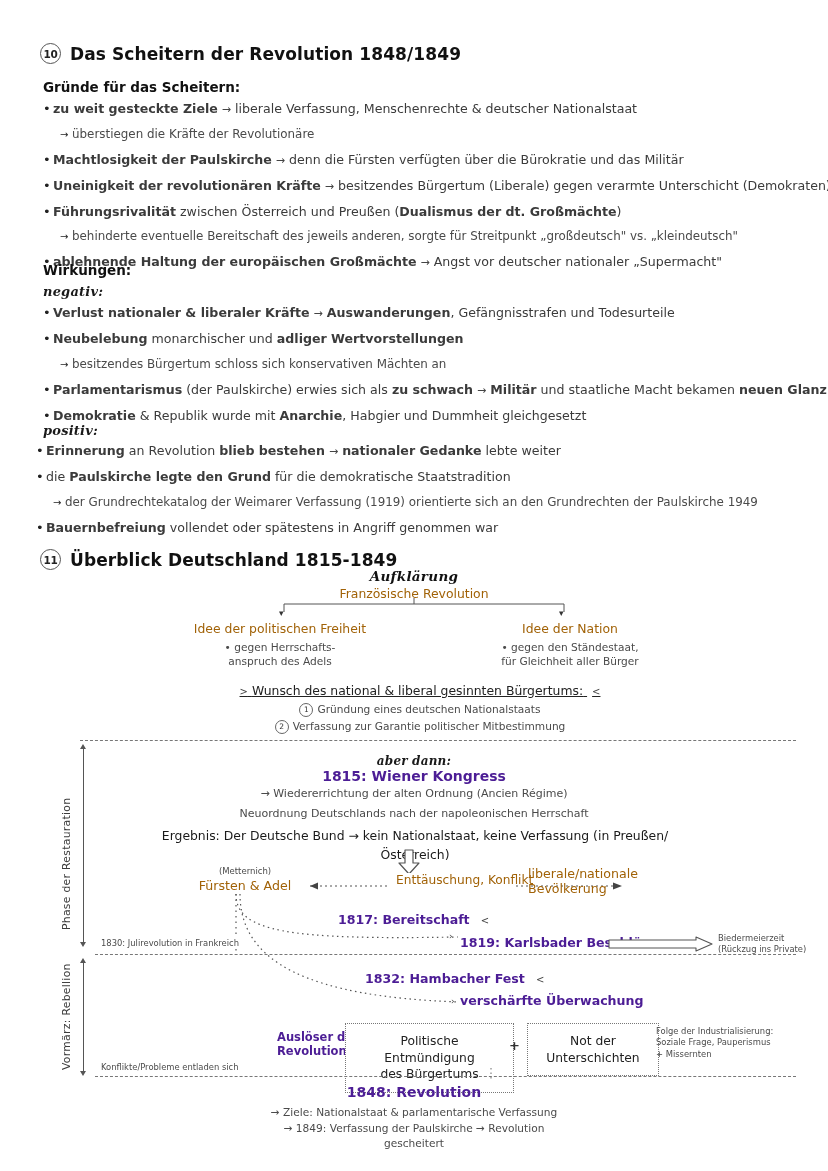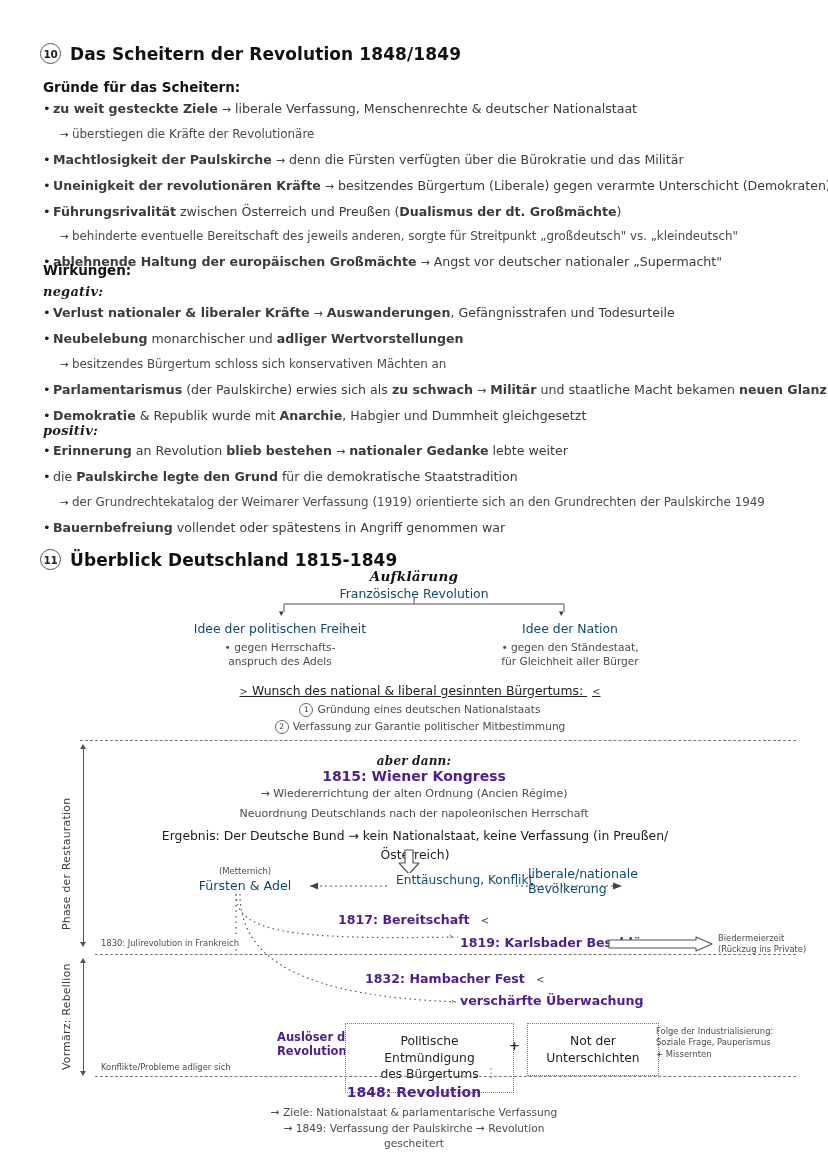--- a/index.html
+++ b/index.html
@@ -83,21 +83,21 @@
     top: 1px;
   }
   .arrow-i { font-size: 11px; color: #444; }
   .dg-center { text-align: center; }
   .dg-title-script {
     font-family: "DejaVu Serif", "Liberation Serif", serif;
     font-style: italic; font-weight: 700;
     font-size: 13.5px; color: #111;
     letter-spacing: .3px;
   }
-  .dg-t { font-size: 12.4px; color: #0c4a6e; }
+  .dg-t { font-size: 12.4px; color: #a16207; }
   .dg-t-b { font-size: 13px; color: #4c1d95; font-weight: 700; }
   .dg-small { font-size: 10.6px; color: #4a4a4a; line-height: 1.35; }
   .dg-tiny { font-size: 8.4px; color: #4a4a4a; line-height: 1.35; }
 
   .arrowhead-dn {
     font-size: 9px; color: #333; line-height: 1;
   }
 
   .dashed-h {
     border-top: 1.4px dashed #777;
@@ -182,21 +182,21 @@
   <div class="abs" style="left:43px; top:305px; width:760px;">
     <div class="bline"><b>Verlust nationaler &amp; liberaler Kräfte</b> <span class="arrow-i">→</span> <b>Auswanderungen</b><span class="n">, Gefängnisstrafen und Todesurteile</span></div>
     <div class="bline"><b>Neubelebung</b> <span class="n">monarchischer und</span> <b>adliger Wertvorstellungen</b></div>
     <div class="bline sub">besitzendes Bürgertum schloss sich konservativen Mächten an</div>
     <div class="bline"><b>Parlamentarismus</b> <span class="n">(der Paulskirche) erwies sich als</span> <b>zu schwach</b> <span class="arrow-i">→</span> <b>Militär</b> <span class="n">und staatliche Macht bekamen</span> <b>neuen Glanz</b></div>
     <div class="bline"><b>Demokratie</b> <span class="n">&amp; Republik wurde mit</span> <b>Anarchie</b><span class="n">, Habgier und Dummheit gleichgesetzt</span></div>
   </div>
 
   <div class="abs script" style="left:43px; top:423px; font-size:13px;">positiv:</div>
 
-  <div class="abs" style="left:43px; top:443px; width:760px;">
+  <div class="abs" style="left:36px; top:443px; width:760px;">
     <div class="bline"><b>Erinnerung</b> <span class="n">an Revolution</span> <b>blieb bestehen</b> <span class="arrow-i">→</span> <b>nationaler Gedanke</b> <span class="n">lebte weiter</span></div>
     <div class="bline"><span class="n">die</span> <b>Paulskirche legte den Grund</b> <span class="n">für die demokratische Staatstradition</span></div>
     <div class="bline sub">der Grundrechtekatalog der Weimarer Verfassung (1919) orientierte sich an den Grundrechten der Paulskirche 1949</div>
     <div class="bline"><b>Bauernbefreiung</b> <span class="n">vollendet oder spätestens in Angriff genommen war</span></div>
   </div>
 
   <div class="abs section-head" style="left:40px; top:549px;">
     <div class="num-circle">11</div>
     <div class="section-title">Überblick Deutschland 1815-1849</div>
   </div>
@@ -341,21 +341,21 @@
     <div class="dg-tiny">Folge der Industrialisierung:</div>
     <div class="dg-tiny">Soziale Frage, Pauperismus</div>
     <div class="dg-tiny">+ Missernten</div>
   </div>
 
   <svg class="abs" style="left:488px; top:1068px;" width="6" height="12">
     <line x1="3" y1="0" x2="3" y2="12" stroke="#777" stroke-width="1.1" stroke-dasharray="1.5,3"></line>
   </svg>
 
   <div class="abs dashed-h" style="left:95px; top:1076px; width:701px;"></div>
-  <div class="abs dg-tiny" style="left:98px; top:1062px; background:#fff; padding:0 3px;">Konflikte/Probleme adliger sich</div>
+  <div class="abs dg-tiny" style="left:98px; top:1062px; background:#fff; padding:0 3px;">Konflikte/Probleme entladen sich</div>
 
   <div class="abs dg-center" style="left:264px; top:1084px; width:300px;">
     <div class="dg-t-b" style="font-size:14px;">1848: Revolution</div>
     <div class="dg-small" style="margin-top:5px; font-size:10.6px;">→ Ziele: Nationalstaat &amp; parlamentarische Verfassung</div>
     <div class="dg-small" style="margin-top:2px; font-size:10.6px;">→ 1849: Verfassung der Paulskirche → Revolution gescheitert</div>
   </div>
 
 </div>
 
 </body></html>

